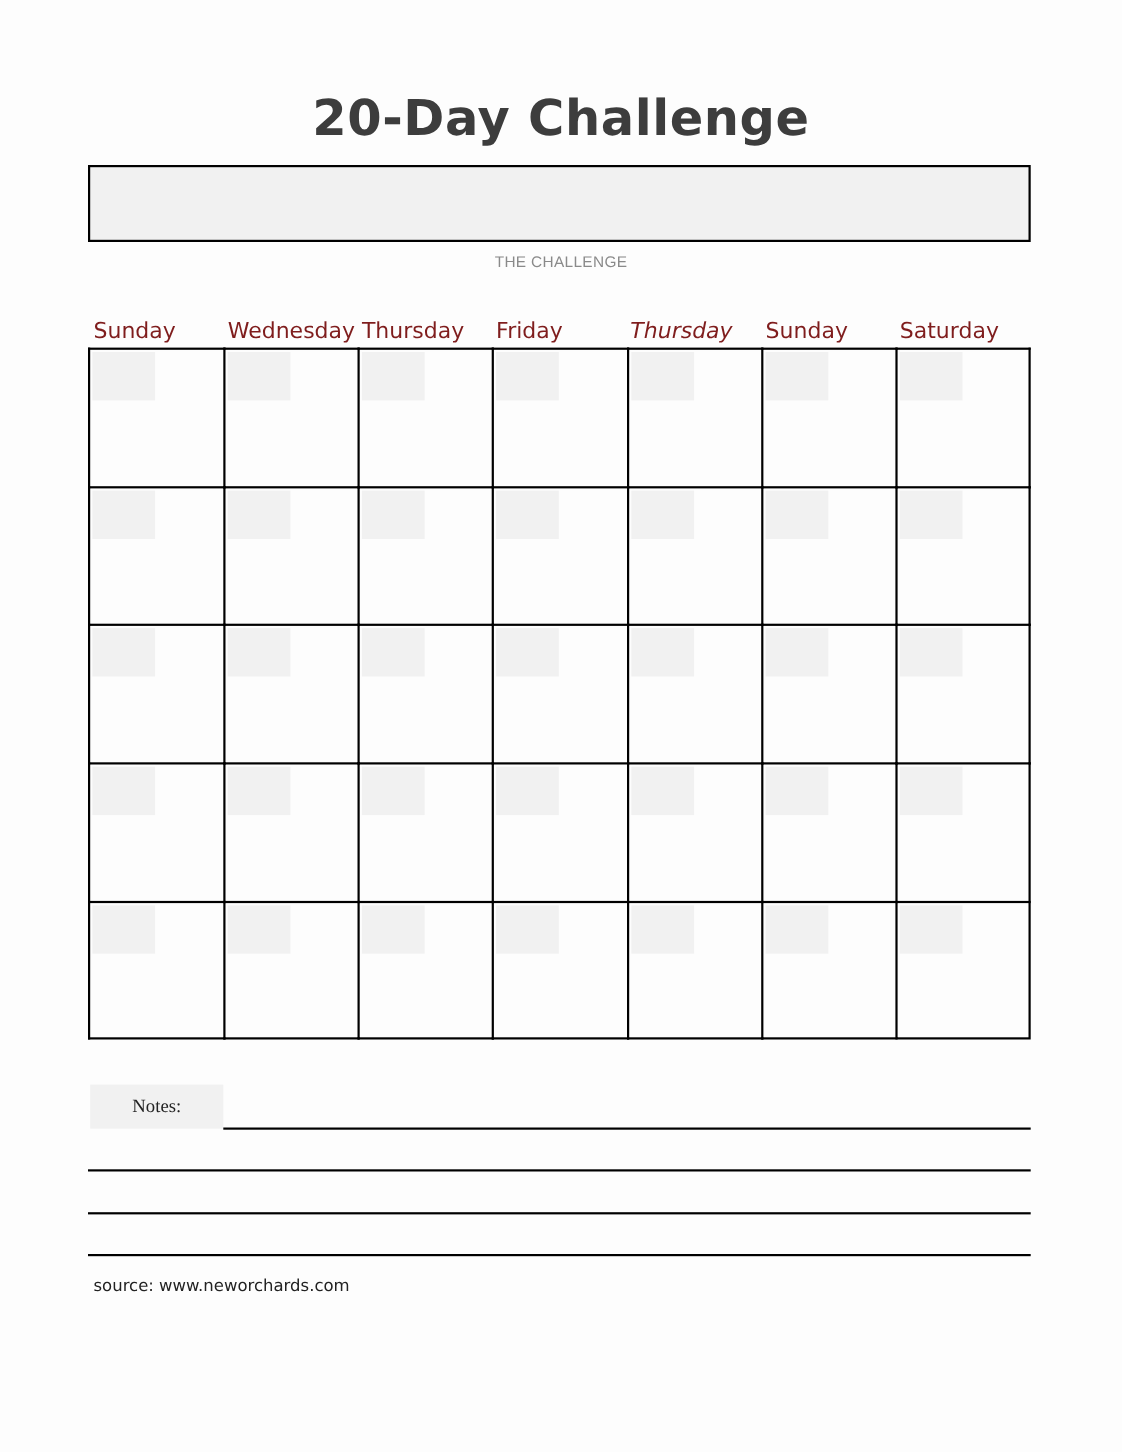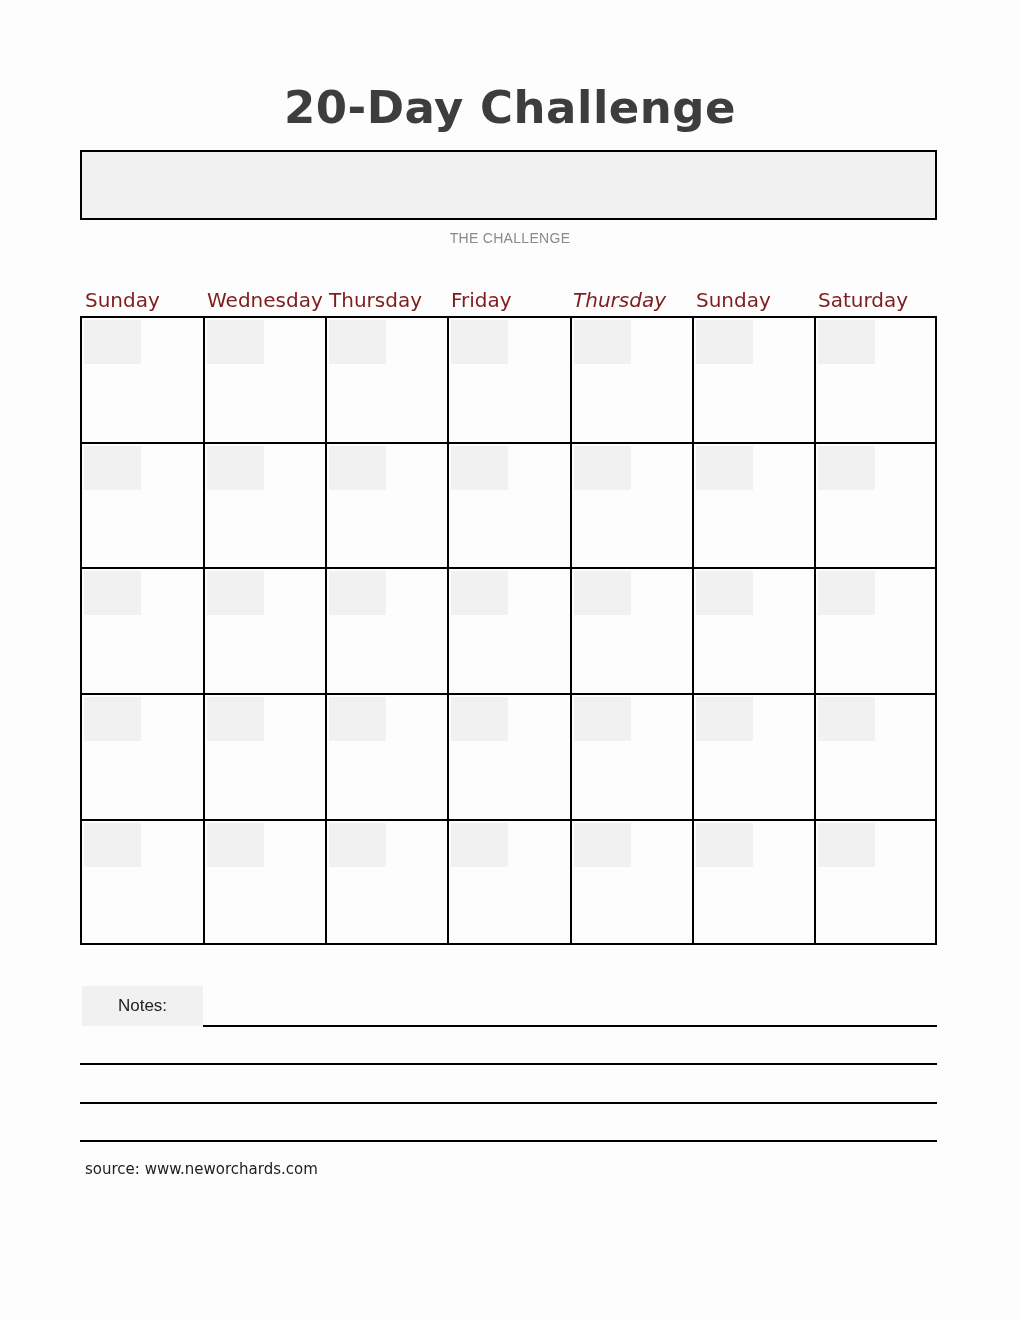--- a/index.html
+++ b/index.html
@@ -87,21 +87,21 @@
     }
     .notes-label {
       position: absolute;
       left: 82px;
       top: 986px;
       width: 121px;
       height: 40px;
       background: #f1f1f1;
       text-align: center;
       line-height: 40px;
-      font-family: Liberation Sans, sans-serif;
+      font-family: Liberation Serif, serif;
       font-size: 17px;
       color: #222;
     }
     .note-line {
       position: absolute;
       height: 2px;
       background: #000;
     }
     .source {
       position: absolute;

